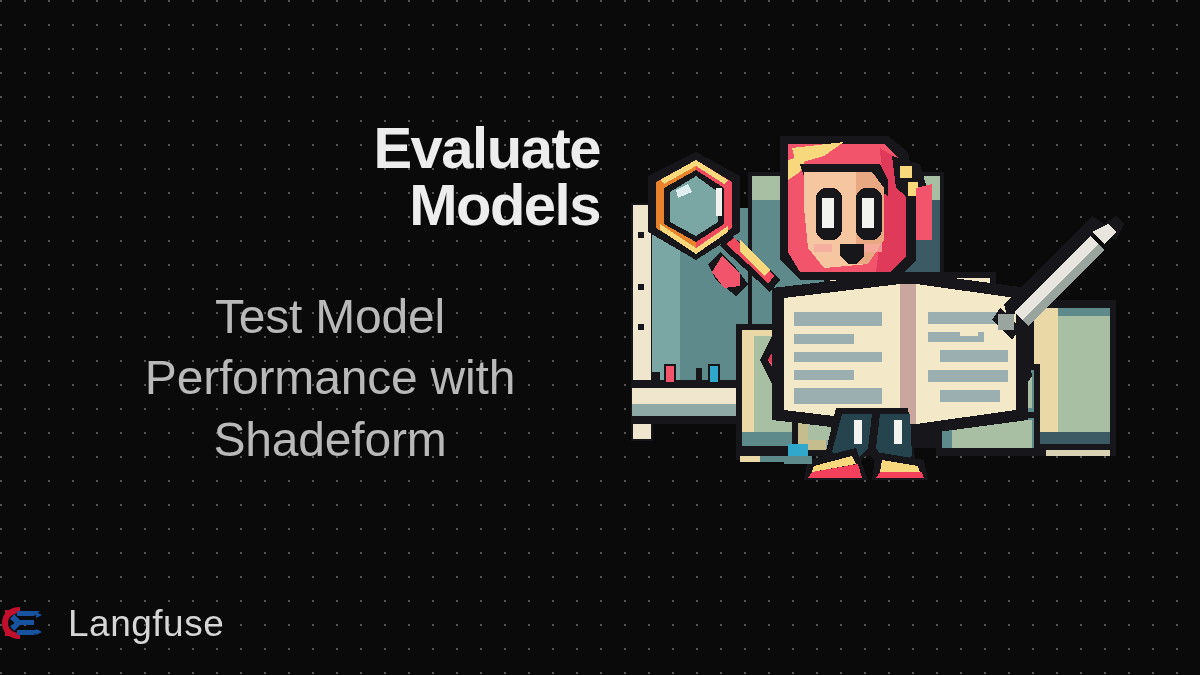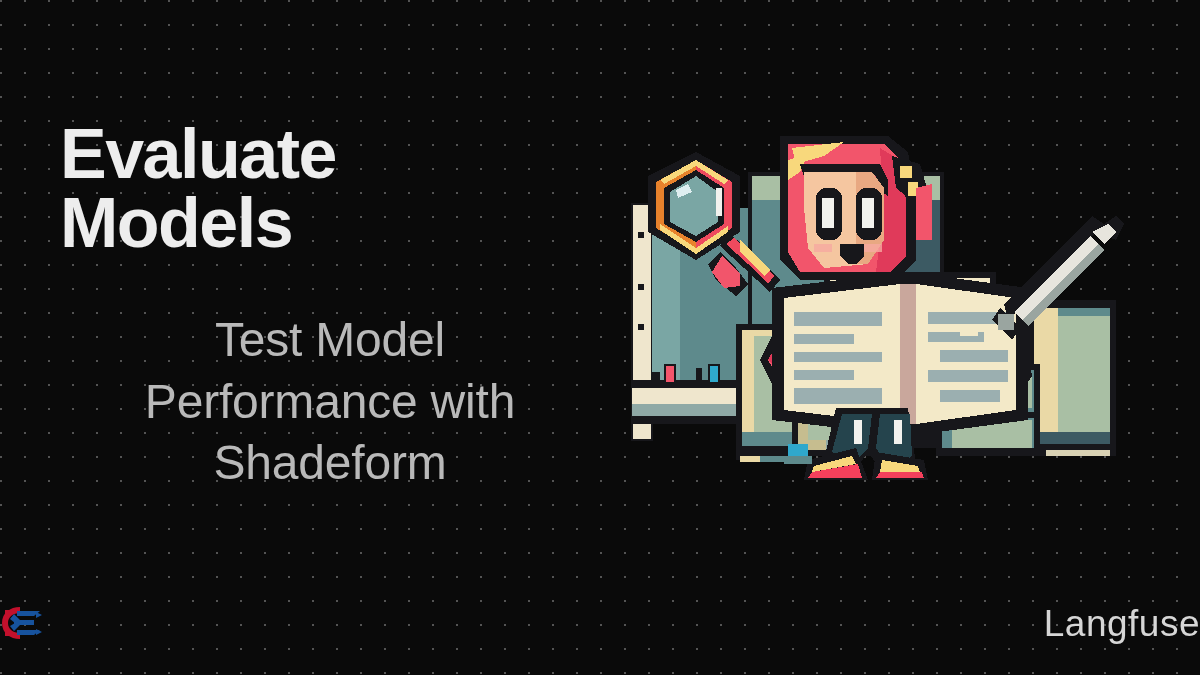--- a/index.html
+++ b/index.html
@@ -22,27 +22,27 @@
   
   #text-col {
     position: absolute;
     left: 60px;
     top: 120px;
     width: 540px;
     text-align: center;
   }
   #hero-title {
     color: #ededed;
-    font-size: 70px;
+    font-size: 58px;
     font-weight: 700;
     line-height: 0.98;
     letter-spacing: -1.5px;
     margin: 0;
     white-space: pre-line;
-    text-align: left;
+    text-align: right;
   }
   #hero-subtitle {
     color: #b9b9b9;
     font-size: 48px;
     font-weight: 400;
     line-height: 1.28;
     letter-spacing: -0.2px;
     margin: 0;
     padding-top: 52px;
     white-space: pre-line;
@@ -50,22 +50,22 @@
   }
 
   
   #brand {
     position: absolute;
     left: 0;
     right: 0;
     top: 604px;
     display: flex;
     align-items: center;
-    justify-content: space-between;
-    gap: 4px;
+    justify-content: flex-start;
+    gap: 24px;
   }
   #brand-logo { width: 44px; height: 38px; display:block; }
   #brand-name {
     color: #d6d6d6;
     font-size: 37px;
     font-weight: 400;
     letter-spacing: 0.5px;
     line-height: 1;
   }
 

